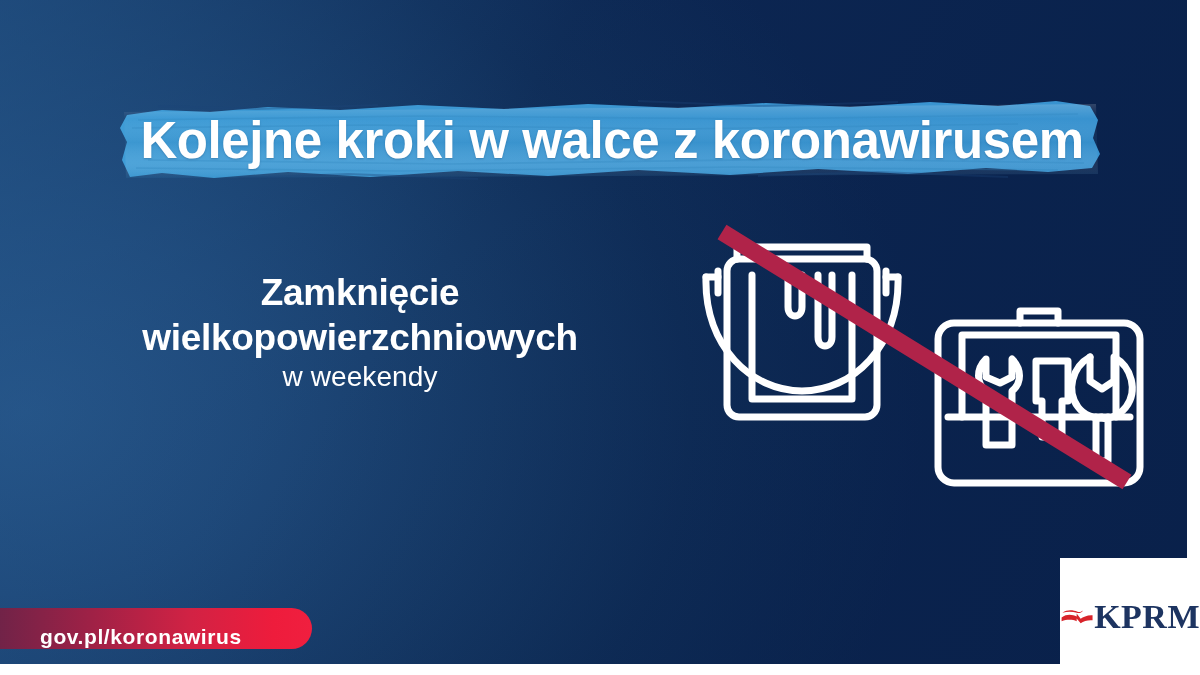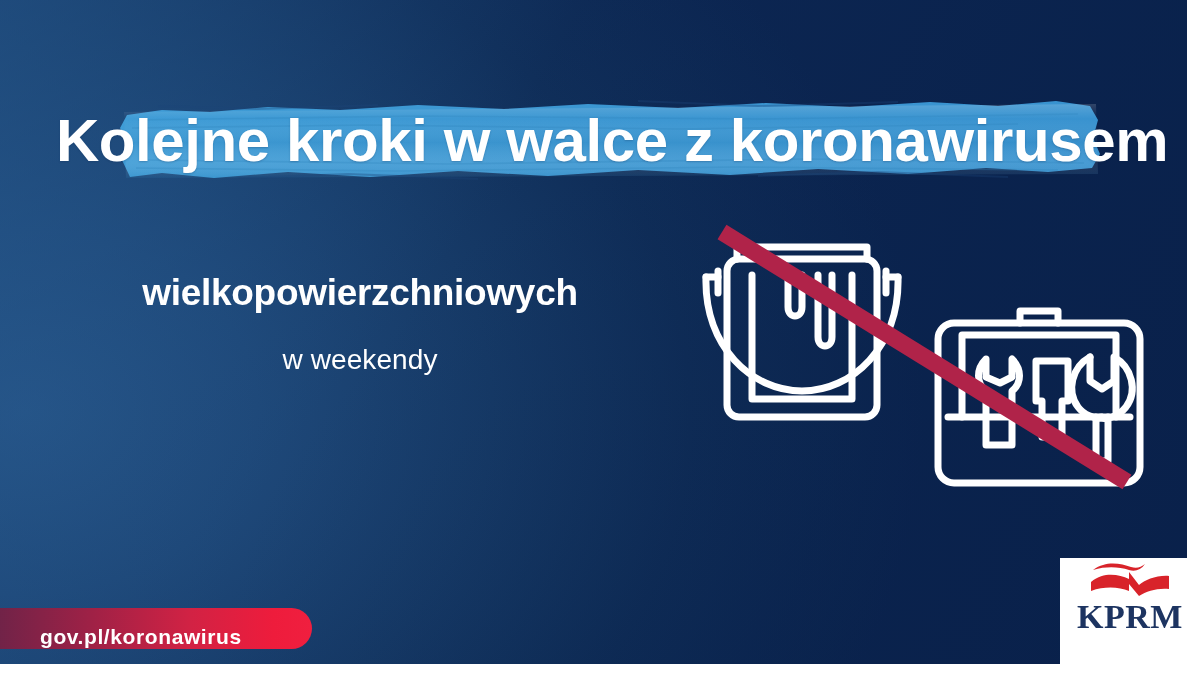--- a/index.html
+++ b/index.html
@@ -41,21 +41,21 @@
     width:988px; height:84px;
     z-index:4;
   }
   .banner-svg{ position:absolute; left:0; top:0; }
   .banner-text{
     position:absolute;
     left:0; top:0;
     width:988px; height:84px;
     display:flex; align-items:center; justify-content:center;
     color:#ffffff;
-    font-size:60px;
+    font-size:51px;
     font-weight:bold;
     letter-spacing:-0.4px;
     white-space:nowrap;
     text-shadow:0 1px 2px rgba(10,40,80,0.25);
   }
 
   
   .headline{
     position:absolute;
     left:60px; top:270px;
@@ -67,21 +67,21 @@
   .headline .hl-line{
     display:block;
     font-size:37px;
     font-weight:bold;
     line-height:1.22;
     letter-spacing:-0.3px;
     white-space:nowrap;
   }
   .headline .hl-sub{
     display:block;
-    margin-top:28px;
+    margin-top:0;
     font-size:28px;
     font-weight:normal;
     line-height:1.2;
     letter-spacing:0.1px;
   }
 
   
   .icons{
     position:absolute;
     left:690px; top:215px;
@@ -116,22 +116,22 @@
     z-index:5;
   }
 
   
   .kprm{
     position:absolute;
     left:1060px; top:558px;
     width:140px; height:117px;
     background:#ffffff;
     z-index:7;
-    display:flex; flex-direction:column;
-    align-items:center; 
+    display:flex; flex-direction:row;
+    align-items:center; justify-content:center;
   }
   .kprm-emblem{ margin-bottom:2px; }
   .kprm-text{
     color:#1d3461;
     font-family:"Liberation Serif", serif;
     font-size:34px;
     font-weight:bold;
     letter-spacing:0.5px;
     line-height:1;
   }
@@ -177,20 +177,21 @@
         <path d="M 40,8 L 140,11 L 260,7"></path>
         <path d="M 520,3 L 640,8 L 780,4"></path>
         <path d="M 120,80 L 230,76 L 360,81"></path>
         <path d="M 640,78 L 760,74 L 890,79"></path>
       </g>
     </svg>
     <div class="banner-text">Kolejne kroki w walce z koronawirusem</div>
   </div>
 
   <div class="headline">
+    <span class="hl-line">Zamknięcie</span>
     <span class="hl-line">wielkopowierzchniowych</span>
     <span class="hl-sub">w weekendy</span>
   </div>
 
   <div class="icons">
     <svg width="460" height="290" viewBox="0 0 460 290">
 
       <g fill="none" stroke="#ffffff" stroke-width="7" stroke-linecap="round" stroke-linejoin="round">
 
         <path d="M 47,44 L 47,32 L 177,32 L 177,44"></path>

